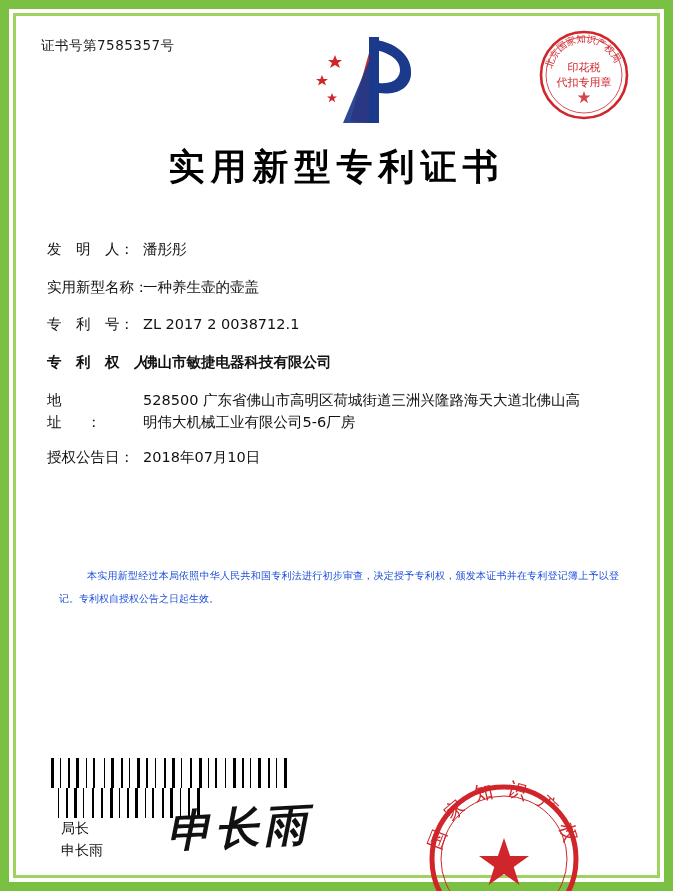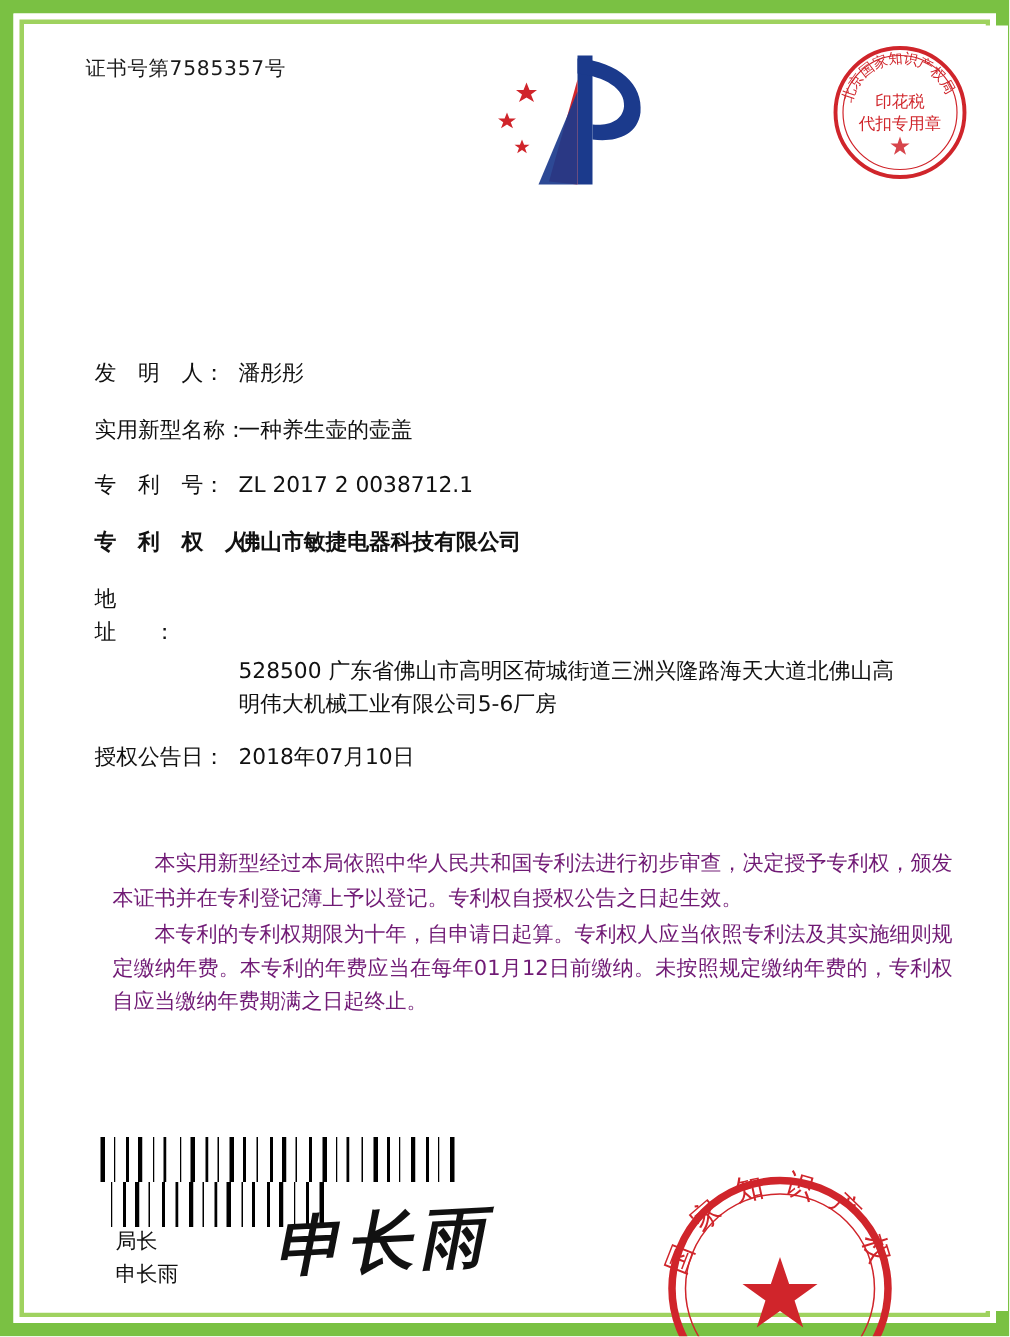--- a/index.html
+++ b/index.html
@@ -44,21 +44,21 @@
   }
   .border-inner2 {
     position: absolute;
     left: 16px; top: 16px;
     width: 641px; height: 859px;
     box-sizing: border-box;
     border: 1px solid #ffffff;
   }
   .sheet {
     position: absolute;
-    left: 33px; top: 17px;
+    left: 17px; top: 17px;
     width: 639px;
     height: 857px;
     background: #ffffff;
   }
   
   .cert-no {
     position: absolute;
     left: 24px;
     top: 20px;
     font-size: 13.5px;
@@ -128,42 +128,41 @@
     display: inline-block;
     width: 96px;
     vertical-align: top;
     letter-spacing: 25px;
   }
   .addr-text {
     display: inline-block;
     width: 440px;
     vertical-align: top;
     white-space: normal;
-    margin-top: 48px;
   }
   .pubrow {
     position: relative;
     margin-bottom: 8px;
     line-height: 20px;
     white-space: nowrap;
   }
   .pubrow .right {
     position: absolute;
     left: 360px;
     top: 0;
   }
   
   .body-text {
     position: absolute;
     left: 42px;
     top: 548px;
     width: 560px;
-    font-size: 14px;
+    font-size: 10px;
     line-height: 22.5px;
-    color: #701a75;
+    color: #1d4ed8;
     text-align: justify;
   }
   .body-text p {
     margin: 0 0 2px 0;
     text-indent: 28px;
   }
   
   .barcode {
     position: absolute;
     left: 34px;
@@ -242,20 +241,21 @@
         <path id="sealArcTop" d="M 54 14 m -33 40 a 33 33 0 0 1 66 0" fill="none" stroke="none"></path>
         <text font-size="9.5" fill="#d0252b" font-family="DejaVu Sans, sans-serif">
           <textPath href="#sealArcTop" startOffset="6%">北京国家知识产权局</textPath>
         </text>
         <text x="54" y="50" text-anchor="middle" font-size="11" fill="#d0252b" font-family="DejaVu Sans, sans-serif">印花税</text>
         <text x="54" y="65" text-anchor="middle" font-size="11" fill="#d0252b" font-family="DejaVu Sans, sans-serif">代扣专用章</text>
         <polygon points="54,70 55.6,74.6 60.4,74.6 56.5,77.5 58,82.2 54,79.3 50,82.2 51.5,77.5 47.6,74.6 52.4,74.6" fill="#d0252b" opacity="0.85"></polygon>
       </svg>
     </div>
 
+    <div class="main-title">实用新型专利证书</div>
 
     <div class="fields">
 
       <div class="frow">
         <span class="flabel">发　明　人：</span><span class="fvalue">潘彤彤</span>
       </div>
 
       <div class="frow">
         <span class="flabel">实用新型名称：</span><span class="fvalue">一种养生壶的壶盖</span>
       </div>
@@ -274,21 +274,20 @@
       </div>
 
       <div class="pubrow">
         <span class="flabel">授权公告日：</span><span class="fvalue">2018年07月10日</span>
       </div>
 
     </div>
 
     <div class="body-text">
       <p>本实用新型经过本局依照中华人民共和国专利法进行初步审查，决定授予专利权，颁发本证书并在专利登记簿上予以登记。专利权自授权公告之日起生效。</p>
-      <p>本专利的专利权期限为十年，自申请日起算。专利权人应当依照专利法及其实施细则规定缴纳年费。本专利的年费应当在每年01月12日前缴纳。未按照规定缴纳年费的，专利权自应当缴纳年费期满之日起终止。</p>
     </div>
 
     <div class="barcode">
       <span style="width:3px"></span><span style="width:1px;background:#fff"></span>
       <span style="width:1px"></span><span style="width:2px;background:#fff"></span>
       <span style="width:2px"></span><span style="width:1px;background:#fff"></span>
       <span style="width:3px"></span><span style="width:2px;background:#fff"></span>
       <span style="width:1px"></span><span style="width:1px;background:#fff"></span>
       <span style="width:2px"></span><span style="width:3px;background:#fff"></span>
       <span style="width:1px"></span><span style="width:1px;background:#fff"></span>

